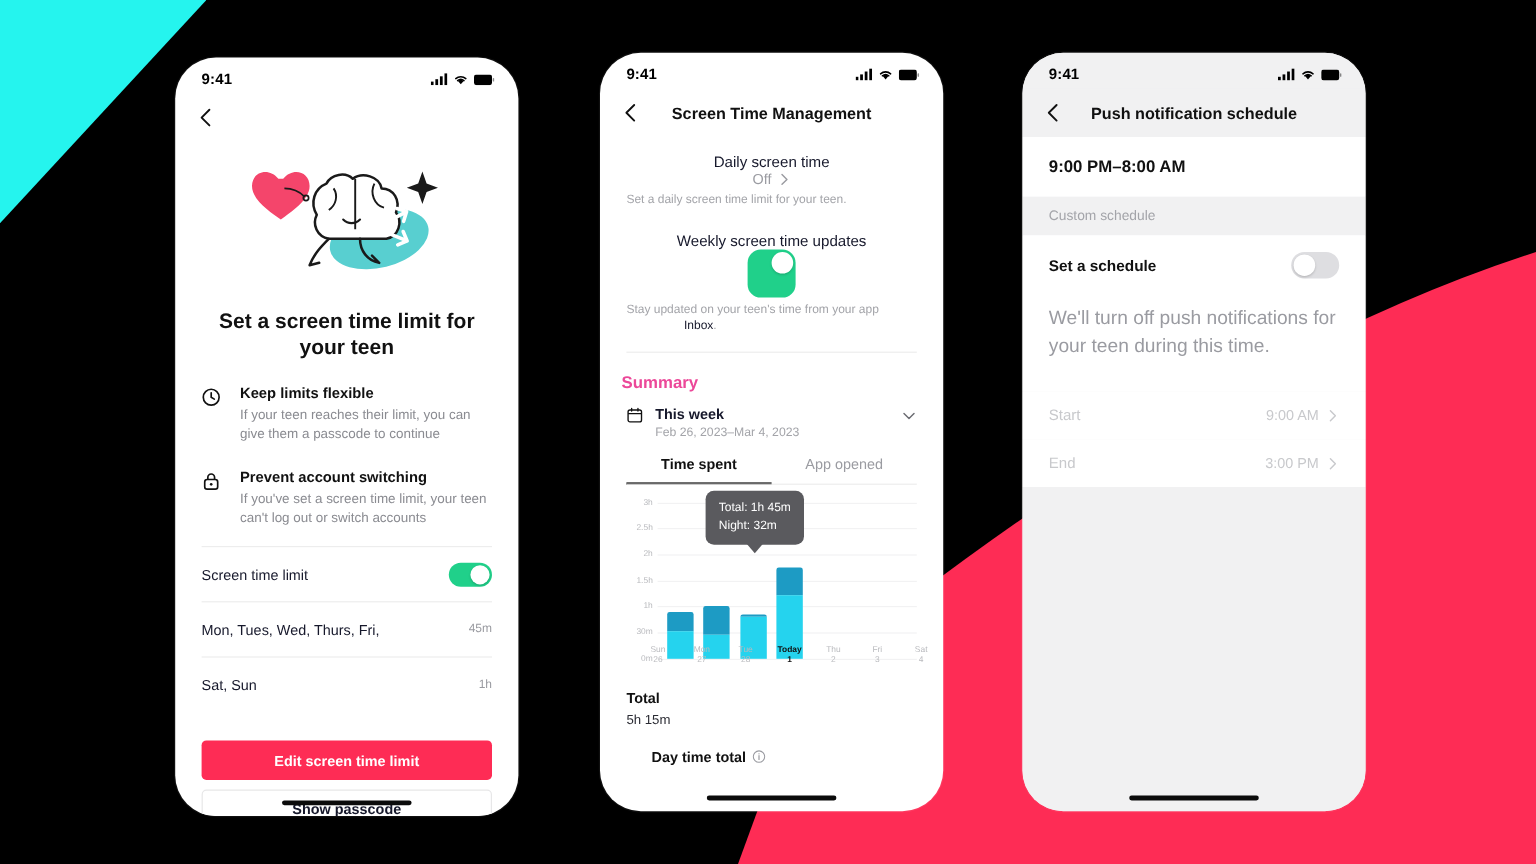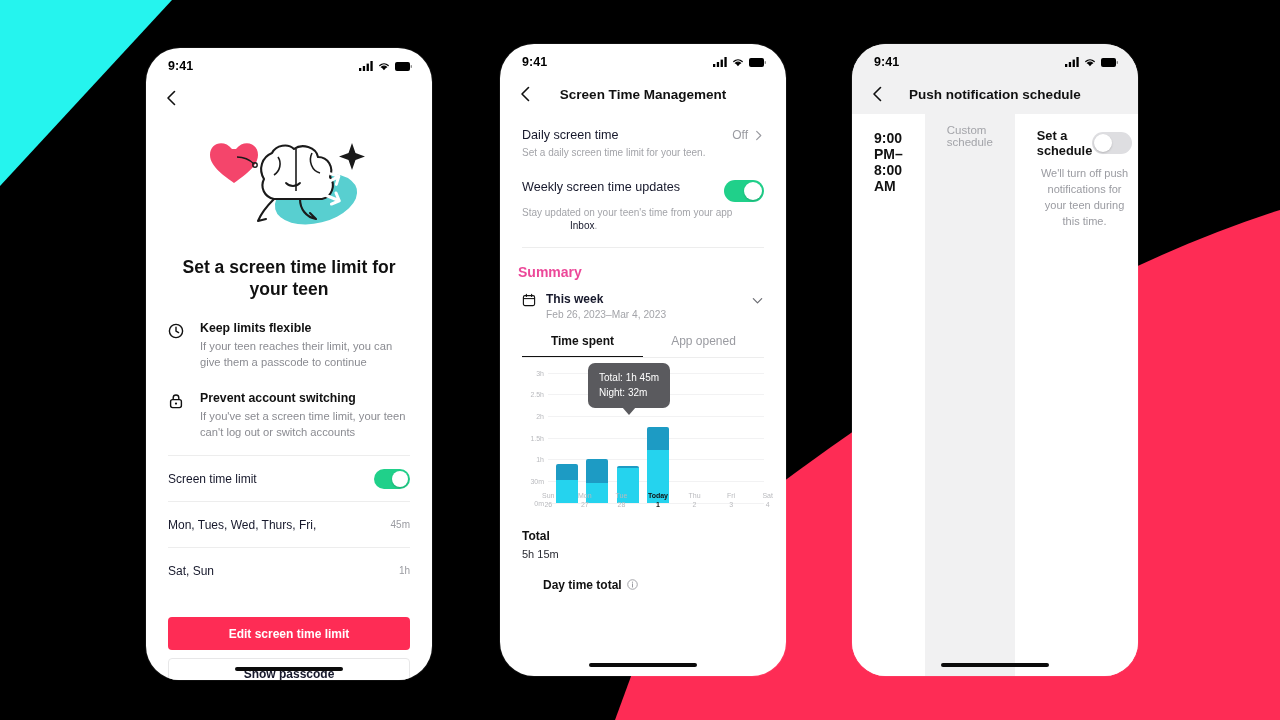--- a/index.html
+++ b/index.html
@@ -90,21 +90,21 @@
     color: #16182B; font-size: 12px; font-weight: 700;
     display: flex; align-items: center; justify-content: center; cursor: pointer;
   }
   .home-indicator {
     position: absolute; bottom: 9px; left: 50%; transform: translateX(-50%);
     width: 108px; height: 4px; border-radius: 2px; background: #0B0B0B;
   }
 
   
   .p2-row { padding: 0 22px; }
-  .p2-row-top { display: flex; align-items: flex-start; justify-content: space-between; }
+  .p2-row-top { display: flex; align-items: center; justify-content: space-between; flex-direction: column; }
   .p2-label { font-size: 12.6px; color: #16182B; font-weight: 400; }
   .p2-right { display: flex; align-items: center; gap: 5px; }
   .p2-off { font-size: 12px; color: #9A9BA1; }
   .p2-sub { font-size: 10px; color: #A3A4A9; margin-top: 4px; line-height: 1.35; }
   .p2-sub b { color: #16182B; font-weight: 400; margin-left: 48px; }
   .section-rule { height: 1px; background: #EDEDED; margin: 14px 22px 0; }
   .sum-title { font-size: 14px; font-weight: 700; color: #ec4899; padding: 16px 18px 0; }
   .week-row {
     display: flex; align-items: flex-start; gap: 10px; padding: 12px 22px 0; position: relative;
   }
@@ -159,30 +159,30 @@
   #phone3 .statusbar, #phone3 .navbar { background: #F1F1F2; }
   .p3-card { background: #fff; padding: 16px 22px 18px; }
   .p3-time { font-size: 14px; font-weight: 700; color: #111; }
   .p3-desc { font-size: 11.2px; color: #9A9BA1; line-height: 1.47; margin-top: 8px; }
   .p3-section-header {
     background: #F1F1F2; padding: 10px 22px; font-size: 11.5px; color: #A3A4A9;
   }
   .p3-block { background: #fff; padding: 14px 22px 0; }
   .p3-toggle-row { display: flex; align-items: center; justify-content: space-between; }
   .p3-h { font-size: 12.8px; font-weight: 700; color: #111; }
-  .p3-sub { font-size: 11px; color: #9A9BA1; line-height: 1.45; margin-top: 8px; text-align: center; }
+  .p3-sub { font-size: 16px; color: #9A9BA1; line-height: 1.45; margin-top: 22px; }
   .p3-time-row {
     display: flex; align-items: center; justify-content: space-between;
     height: 40px; background: #fff; padding: 0 22px;
   }
   .p3-time-label { font-size: 12.5px; color: #C8C9CC; }
   .p3-time-right { display: flex; align-items: center; gap: 6px; }
   .p3-time-val { font-size: 12px; color: #C8C9CC; }
   .p3-filler { background: #F1F1F2; flex: 1; }
-  #phone3 .phone-body { display: flex; flex-direction: row; height: calc(100% - 70px); }
+  #phone3 .phone-body { display: flex; flex-direction: column; height: calc(100% - 70px); }
 </style>
 </head>
 <body>
 
 <div id="stage">
 
   <div class="decor-cyan"></div>
   <div class="decor-red">
     <svg viewBox="0 0 760 570" preserveAspectRatio="none">
       <path d="M760 60 Q 480 150 150 420 L 95 570 L 760 570 Z" fill="#FE2C55"></path>

